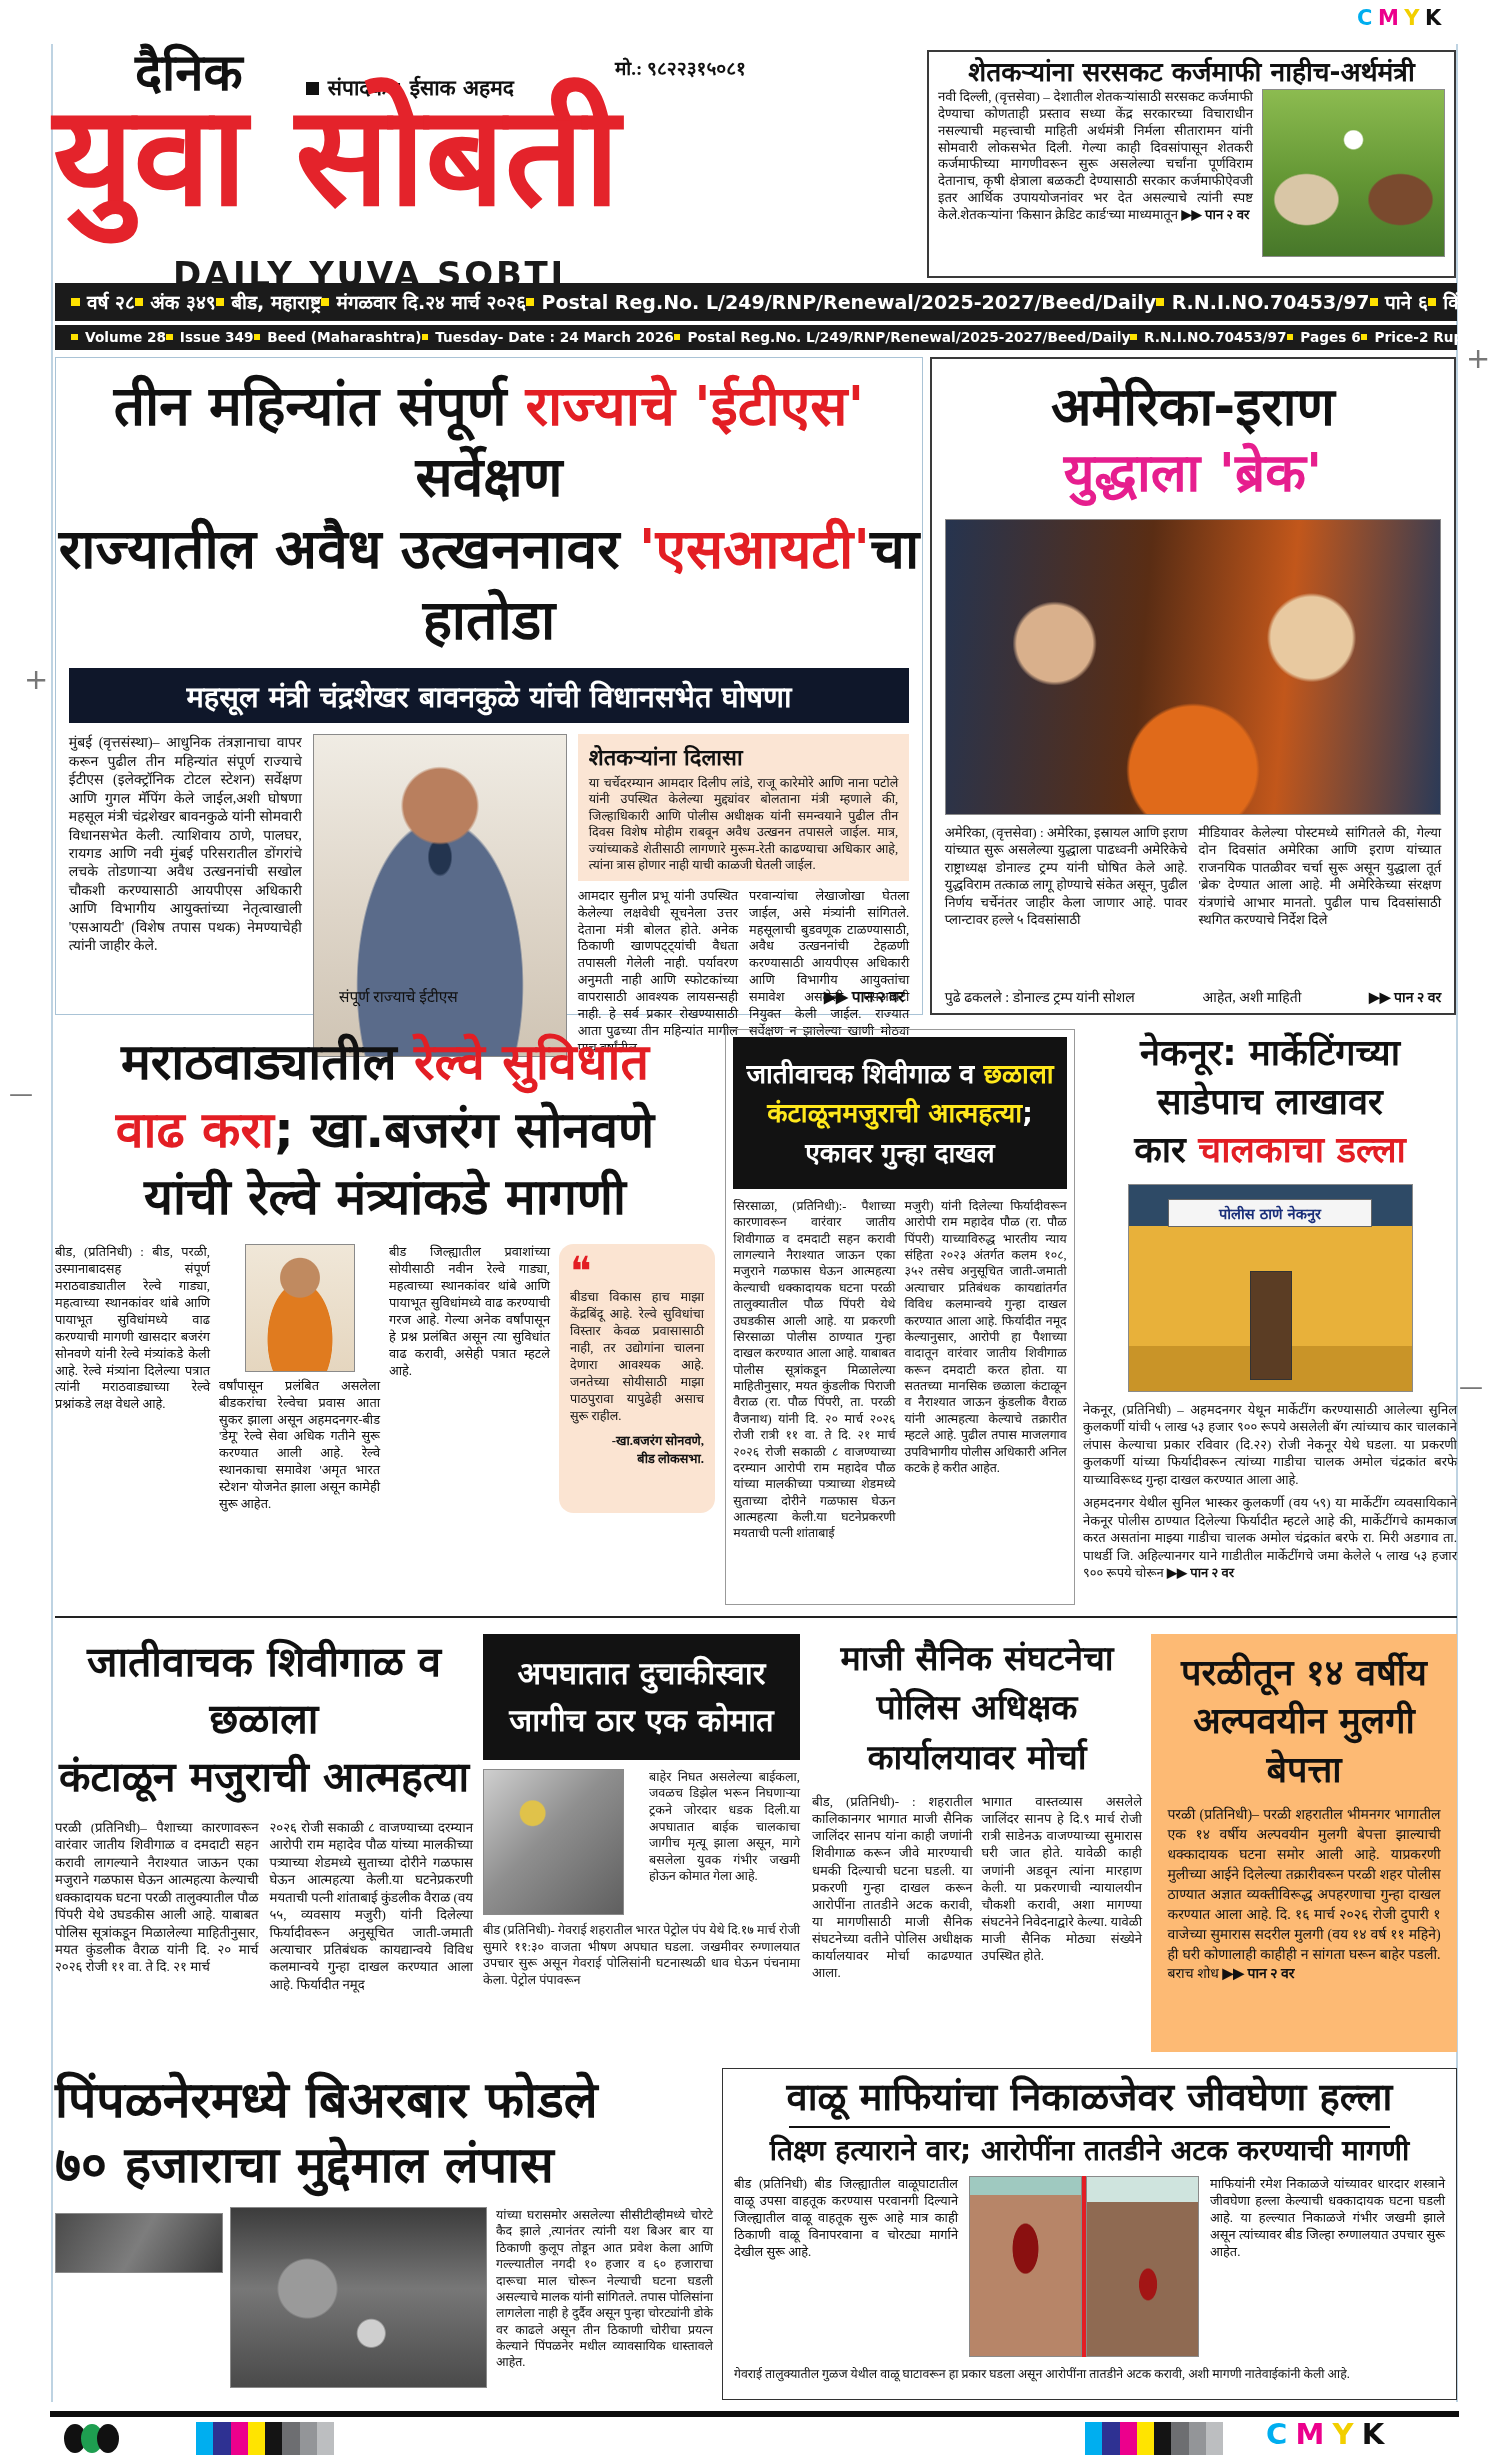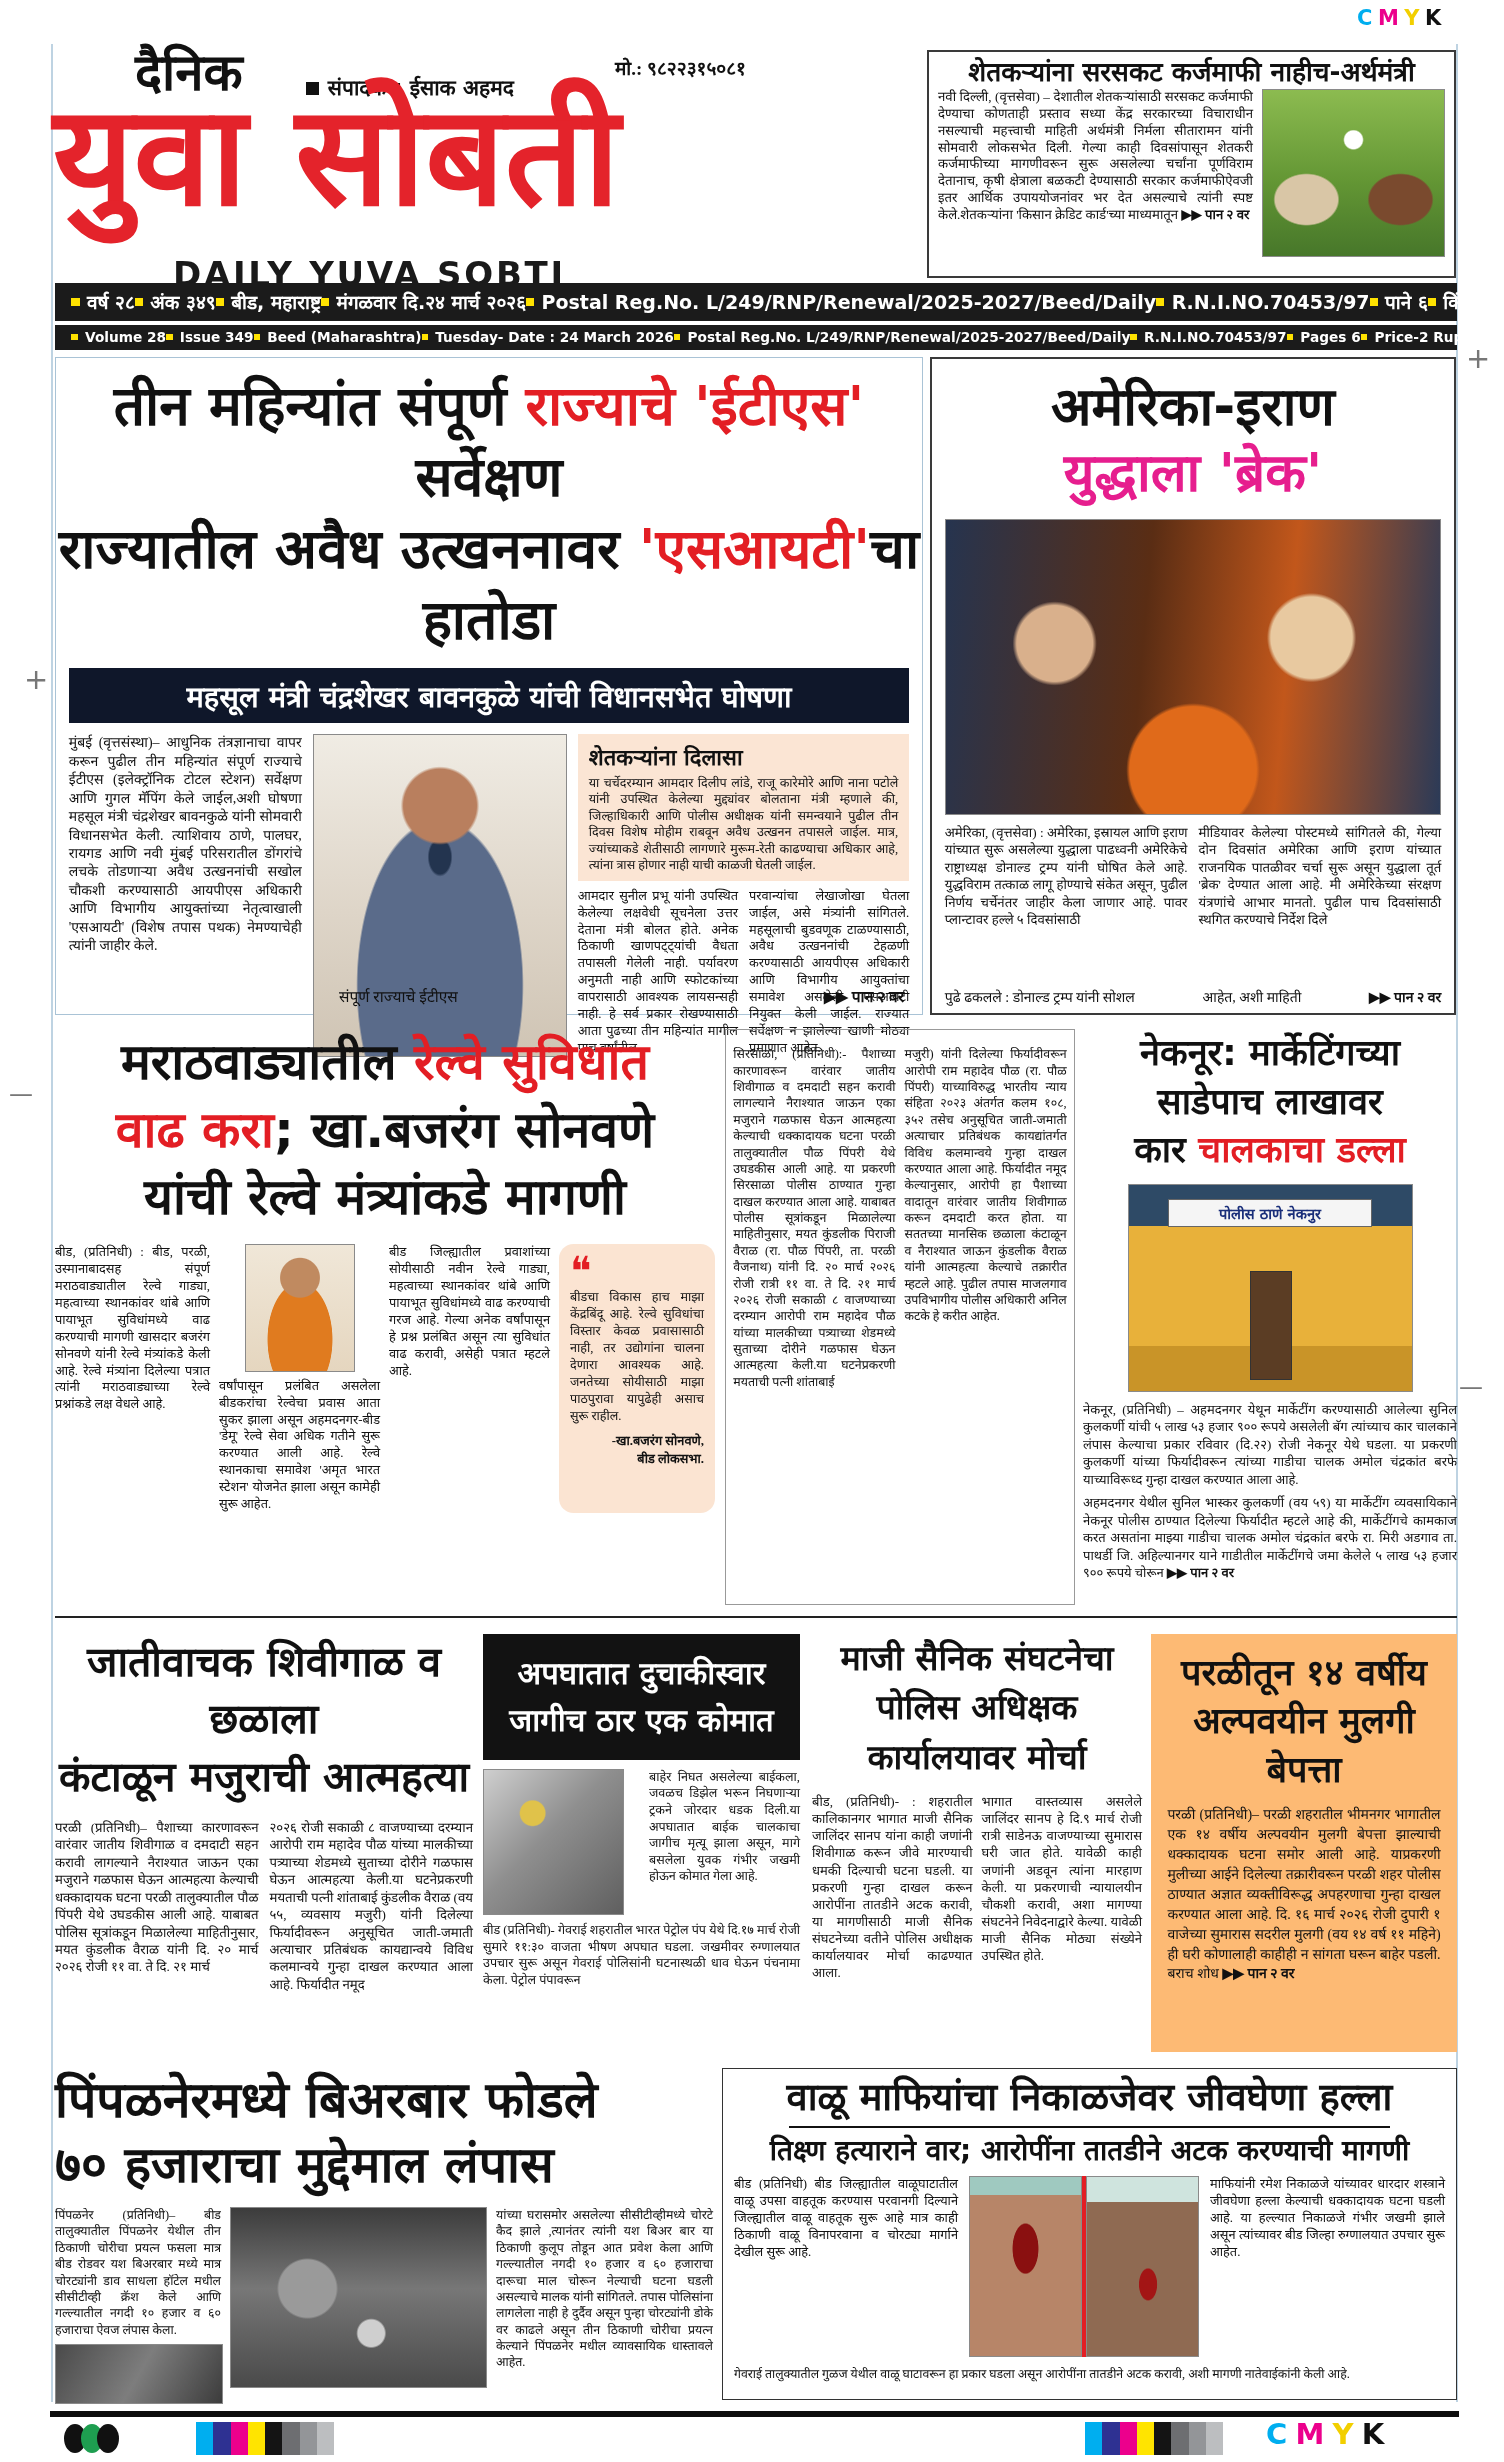--- a/index.html
+++ b/index.html
@@ -211,20 +211,23 @@
     <div class="qbox" style="flex:1;padding:9px 11px;">
       <div style="color:#e31e24;font-size:40px;line-height:0.9;font-family:'DejaVu Serif',serif;">❝</div>
       <div class="bd j" style="font-size:12.6px;line-height:1.35;">बीडचा विकास हाच माझा केंद्रबिंदू आहे. रेल्वे सुविधांचा विस्तार केवळ प्रवासासाठी नाही, तर उद्योगांना चालना देणारा आवश्यक आहे. जनतेच्या सोयीसाठी माझा पाठपुरावा यापुढेही असाच सुरू राहील.</div>
       <div class="b" style="text-align:right;font-size:12.8px;margin-top:5.5px;">-खा.बजरंग सोनवणे,</div>
       <div class="b" style="text-align:right;font-size:12.8px;">बीड लोकसभा.</div>
     </div>
   </div>
 </div>
 
 <div class="abs" style="left:725px;top:1029px;width:350px;height:576px;border:0.9px solid #999;box-sizing:border-box;padding:7.3px;">
+  <div class="blackbox hl c" style="padding:16.4px 7.3px;font-size:26.4px;line-height:1.5;">
+    <span>जातीवाचक शिवीगाळ व </span><span class="yel">छळाला कंटाळून</span><span class="yel">मजुराची आत्महत्या</span><span>; एकावर गुन्हा दाखल</span>
+  </div>
   <div style="display:flex;gap:9px;margin-top:9px;">
     <div class="bd j col" style="flex:1;font-size:12.4px;">सिरसाळा, (प्रतिनिधी):- पैशाच्या कारणावरून वारंवार जातीय शिवीगाळ व दमदाटी सहन करावी लागल्याने नैराश्यात जाऊन एका मजुराने गळफास घेऊन आत्महत्या केल्याची धक्कादायक घटना परळी तालुक्यातील पौळ पिंपरी येथे उघडकीस आली आहे. या प्रकरणी सिरसाळा पोलीस ठाण्यात गुन्हा दाखल करण्यात आला आहे. याबाबत पोलीस सूत्रांकडून मिळालेल्या माहितीनुसार, मयत कुंडलीक पिराजी वैराळ (रा. पौळ पिंपरी, ता. परळी वैजनाथ) यांनी दि. २० मार्च २०२६ रोजी रात्री ११ वा. ते दि. २१ मार्च २०२६ रोजी सकाळी ८ वाजण्याच्या दरम्यान आरोपी राम महादेव पौळ यांच्या मालकीच्या पत्र्याच्या शेडमध्ये सुताच्या दोरीने गळफास घेऊन आत्महत्या केली.या घटनेप्रकरणी मयताची पत्नी शांताबाई</div>
     <div class="bd j col" style="flex:1;font-size:12.4px;">मजुरी) यांनी दिलेल्या फिर्यादीवरून आरोपी राम महादेव पौळ (रा. पौळ पिंपरी) याच्याविरुद्ध भारतीय न्याय संहिता २०२३ अंतर्गत कलम १०८, ३५२ तसेच अनुसूचित जाती-जमाती अत्याचार प्रतिबंधक कायद्यांतर्गत विविध कलमान्वये गुन्हा दाखल करण्यात आला आहे. फिर्यादीत नमूद केल्यानुसार, आरोपी हा पैशाच्या वादातून वारंवार जातीय शिवीगाळ करून दमदाटी करत होता. या सततच्या मानसिक छळाला कंटाळून व नैराश्यात जाऊन कुंडलीक वैराळ यांनी आत्महत्या केल्याचे तक्रारीत म्हटले आहे. पुढील तपास माजलगाव उपविभागीय पोलीस अधिकारी अनिल कटके हे करीत आहेत.</div>
   </div>
 </div>
 
 <div class="abs" style="left:1083px;top:1029px;width:374px;height:576px;">
   <div class="hl c" style="font-size:36px;line-height:1.35;">नेकनूर: मार्केटिंगच्या</div>
   <div class="hl c" style="font-size:36px;line-height:1.35;">साडेपाच लाखावर</div>
   <div class="hl c" style="font-size:36px;line-height:1.35;">
@@ -279,21 +282,20 @@
     <span>परळी (प्रतिनिधी)– परळी शहरातील भीमनगर भागातील एक १४ वर्षीय अल्पवयीन मुलगी बेपत्ता झाल्याची धक्कादायक घटना समोर आली आहे. याप्रकरणी मुलीच्या आईने दिलेल्या तक्रारीवरून परळी शहर पोलीस ठाण्यात अज्ञात व्यक्तीविरूद्ध अपहरणाचा गुन्हा दाखल करण्यात आला आहे. दि. १६ मार्च २०२६ रोजी दुपारी १ वाजेच्या सुमारास सदरील मुलगी (वय १४ वर्ष ११ महिने) ही घरी कोणालाही काहीही न सांगता घरून बाहेर पडली. बराच शोध</span>
     <span class="arw">▶▶ पान २ वर</span>
   </div>
 </div>
 
 <div class="abs" style="left:55px;top:2068px;width:658px;height:332px;">
   <div class="hl" style="font-size:50px;line-height:1.3;">पिंपळनेरमध्ये बिअरबार फोडले</div>
   <div class="hl" style="font-size:50px;line-height:1.3;">७० हजाराचा मुद्देमाल लंपास</div>
   <div style="display:flex;gap:9px;margin-top:9px;">
     <div style="width:166px;">
-      <div class="bd j col" style="font-size:12.4px;">पिंपळनेर (प्रतिनिधी)– बीड तालुक्यातील पिंपळनेर येथील तीन ठिकाणी चोरीचा प्रयत्न फसला मात्र बीड रोडवर यश बिअरबार मध्ये मात्र चोरट्यांनी डाव साधला हॉटेल मधील सीसीटीव्ही क्रॅश केले आणि गल्ल्यातील नगदी १० हजार व ६० हजाराचा ऐवज लंपास केला.</div>
       <div class="ph" style="width:100%;height:58px;margin-top:5.5px;background:
           linear-gradient(120deg,#4a4a4a 0%,#7d7d7d 50%,#3c3c3c 100%);"></div>
     </div>
     <div class="ph" style="width:255px;height:179px;background:
         radial-gradient(circle at 55% 70%, #cfcfcf 0 7%, transparent 8%),
         radial-gradient(circle at 30% 45%, #9a9a9a 0 14%, transparent 15%),
         linear-gradient(180deg,#3c3c3c 0%,#777 45%,#4a4a4a 100%);"></div>
     <div class="bd j col" style="flex:1;font-size:12.4px;">
       <span>यांच्या घरासमोर असलेल्या सीसीटीव्हीमध्ये चोरटे कैद झाले ,त्यानंतर त्यांनी यश बिअर बार या ठिकाणी कुलूप तोडून आत प्रवेश केला आणि गल्ल्यातील नगदी १० हजार व ६० हजाराचा दारूचा माल चोरून नेल्याची घटना घडली असल्याचे मालक यांनी सांगितले.</span>
       <span>तपास पोलिसांना लागलेला नाही हे दुर्दैव असून पुन्हा चोरट्यांनी डोके वर काढले असून तीन ठिकाणी चोरीचा प्रयत्न केल्याने पिंपळनेर मधील व्यावसायिक धास्तावले आहेत.</span>

